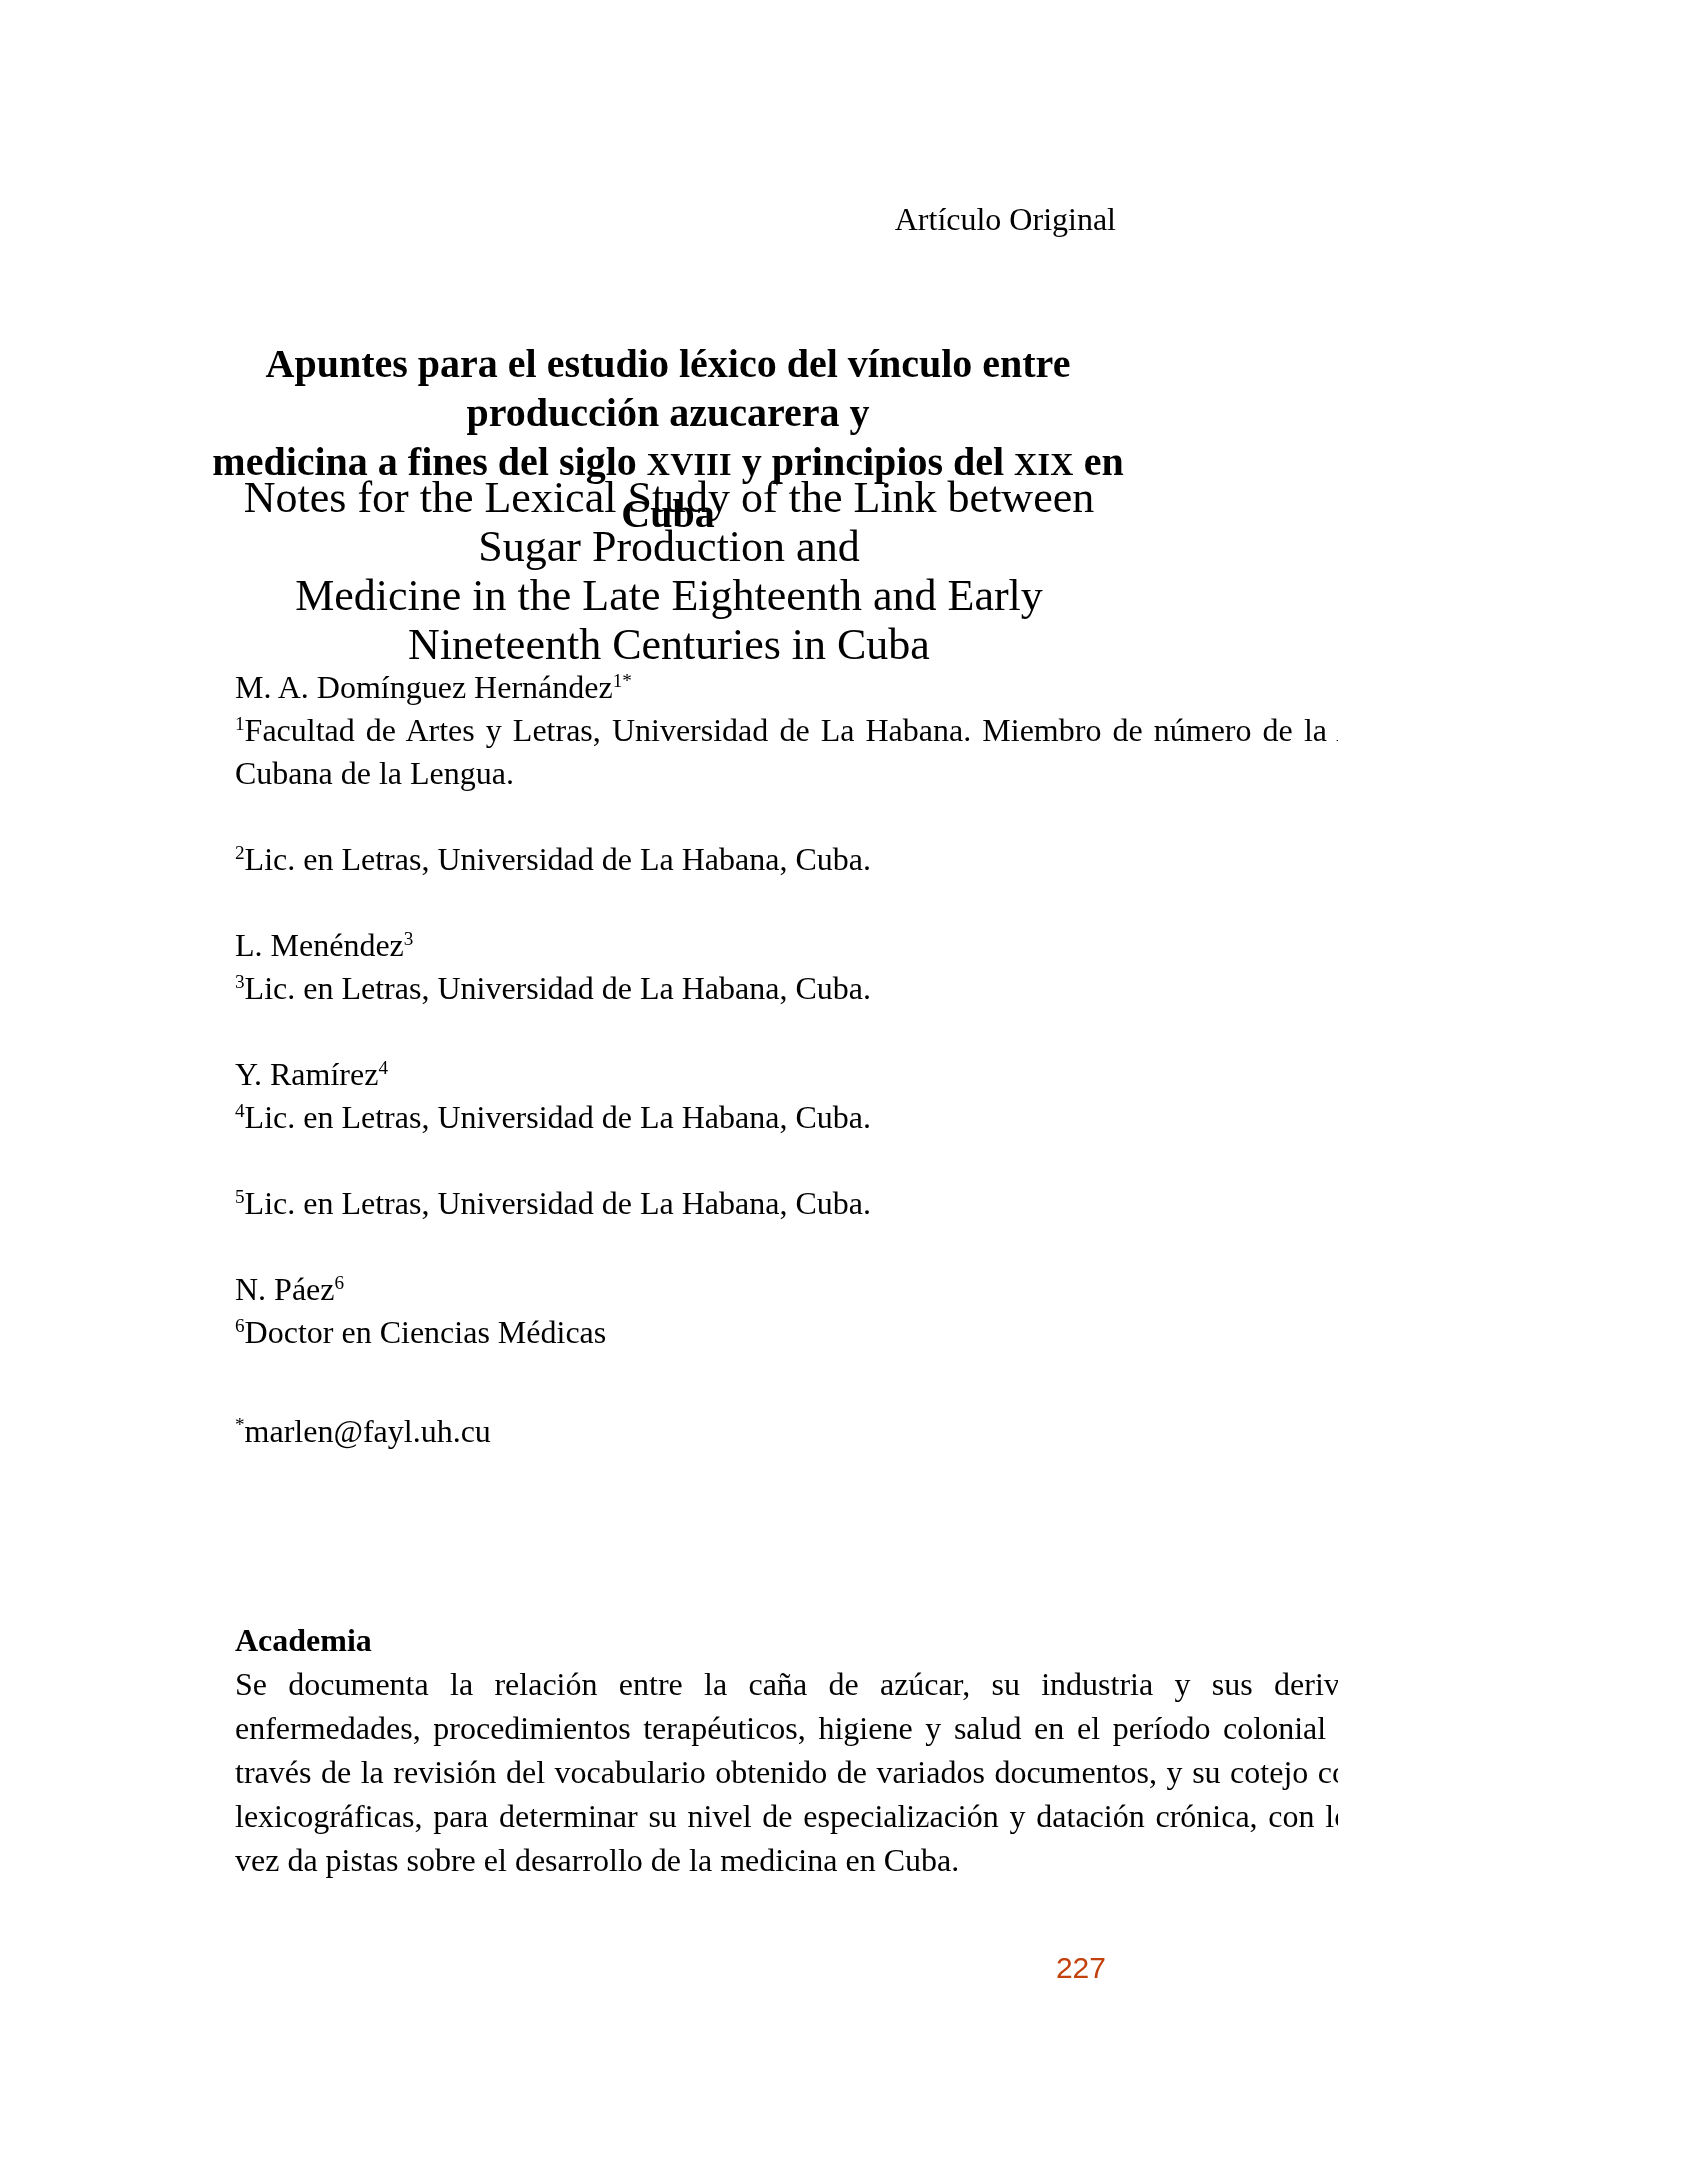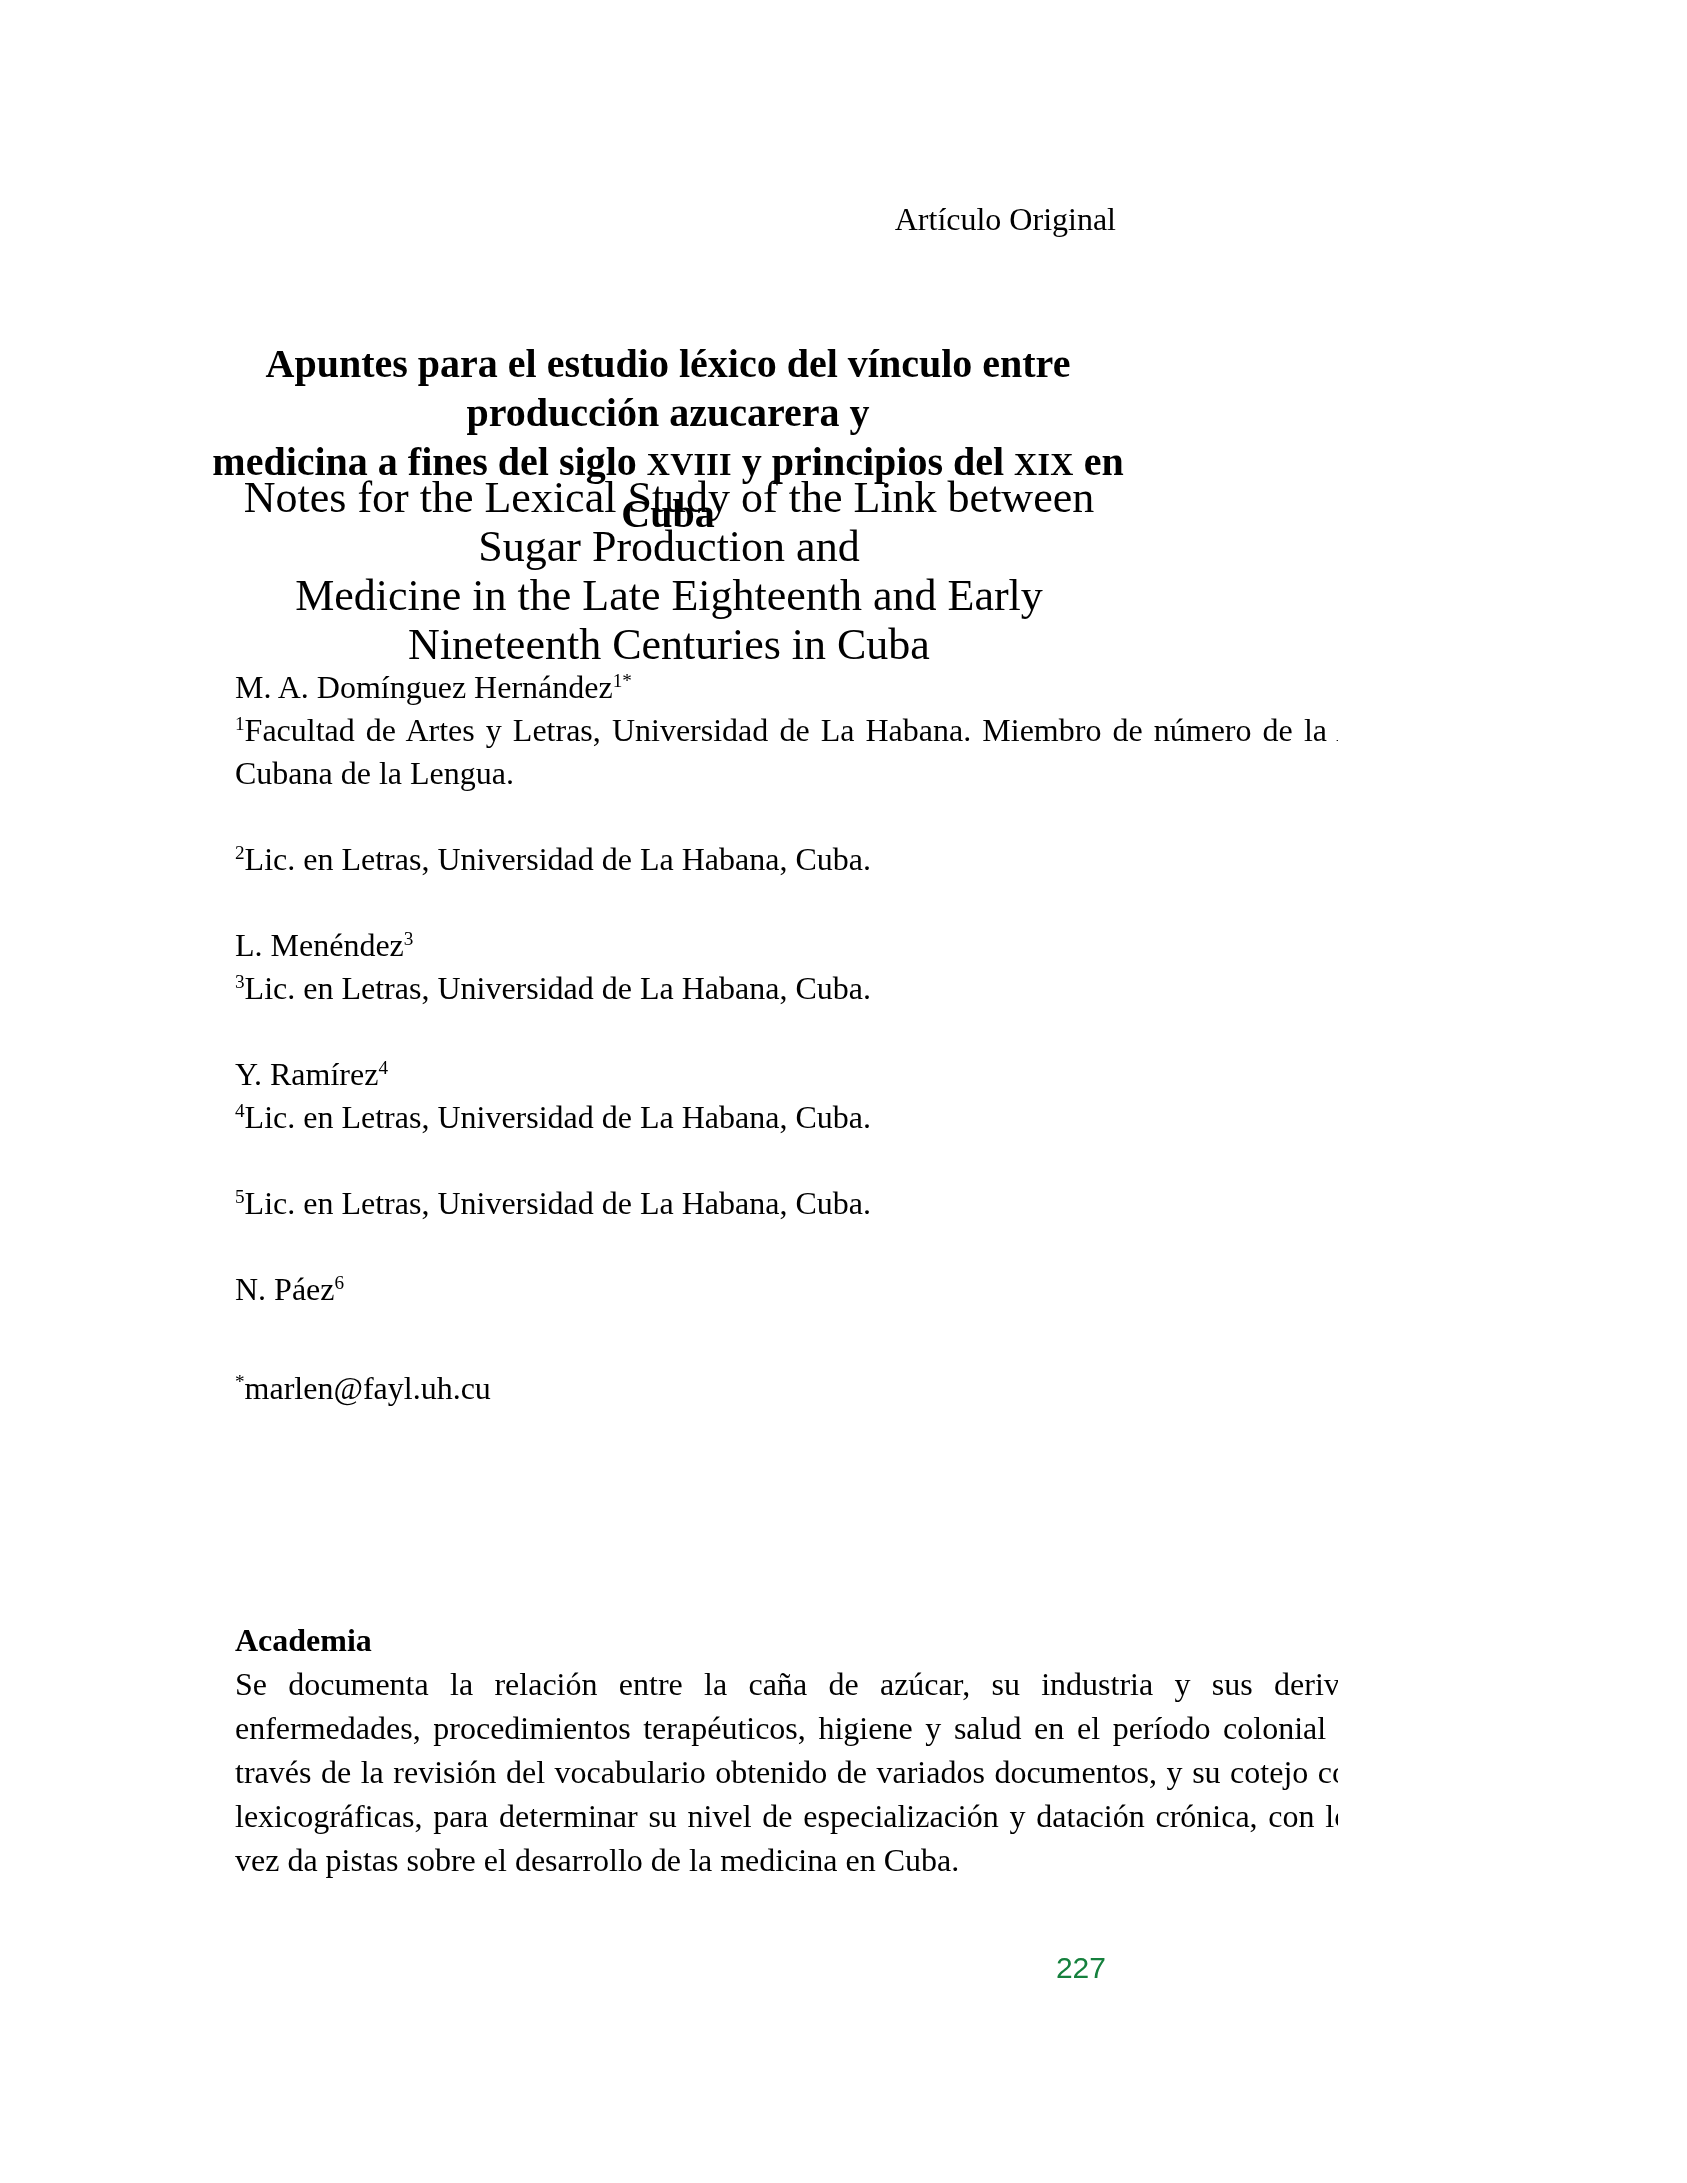--- a/index.html
+++ b/index.html
@@ -66,21 +66,21 @@
   }
   .abstract-heading { font-weight: bold; }
   .abstract-text { text-align: justify; }
   .page-number {
     position: absolute;
     top: 1953px;
     right: 232px;
     font-family: "Liberation Sans", "DejaVu Sans", sans-serif;
     font-size: 30px;
     line-height: 1;
-    color: #15803d;
+    color: #c2410c;
   }
   .sup {
     font-size: 0.6em;
     line-height: 0;
     position: relative;
     top: -0.55em;
   }
   .sc { font-size: 0.8em; letter-spacing: 0.3px; }
 </style>
 </head>
@@ -120,20 +120,21 @@
       <div class="author-name"><span>Y. Ramírez</span><span class="sup">4</span></div>
       <div class="author-aff"><span class="sup">4</span><span>Lic. en Letras, Universidad de La Habana, Cuba.</span></div>
     </div>
 
     <div class="author-block">
       <div class="author-aff"><span class="sup">5</span><span>Lic. en Letras, Universidad de La Habana, Cuba.</span></div>
     </div>
 
     <div class="author-block">
       <div class="author-name"><span>N. Páez</span><span class="sup">6</span></div>
+      <div class="author-aff"><span class="sup">6</span><span>Doctor en Ciencias Médicas</span></div>
     </div>
 
     <div class="email-line"><span class="sup">*</span><span>marlen@fayl.uh.cu</span></div>
 
   </div>
 
   <div class="abstract">
     <div class="abstract-heading">Academia</div>
     <div class="abstract-text">Se documenta la relación entre la caña de azúcar, su industria y sus derivados con enfermedades, procedimientos terapéuticos, higiene y salud en el período colonial cubano, a través de la revisión del vocabulario obtenido de variados documentos, y su cotejo con fuentes lexicográficas, para determinar su nivel de especialización y datación crónica, con lo que a la vez da pistas sobre el desarrollo de la medicina en Cuba.</div>
   </div>

